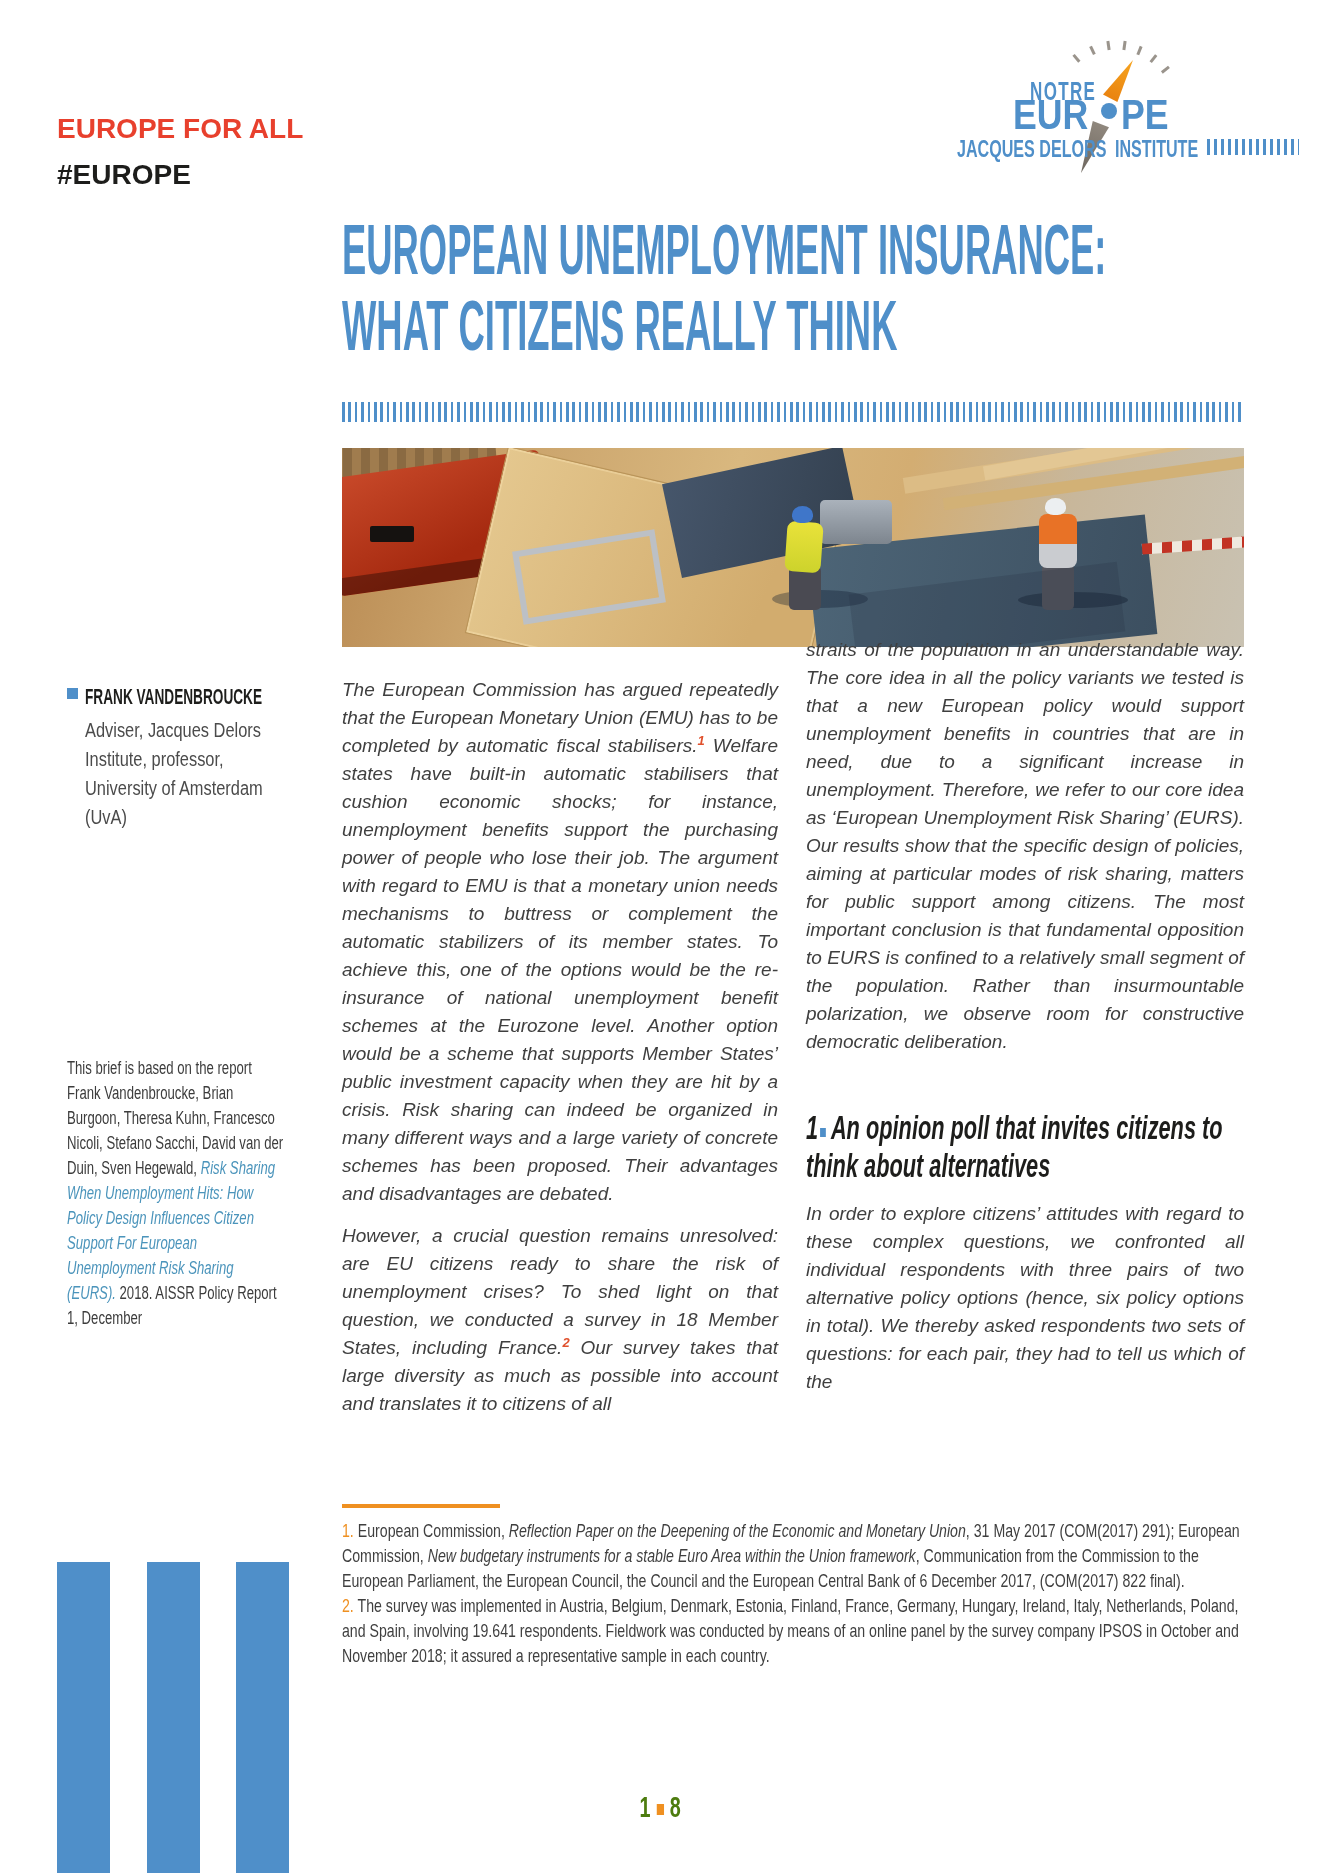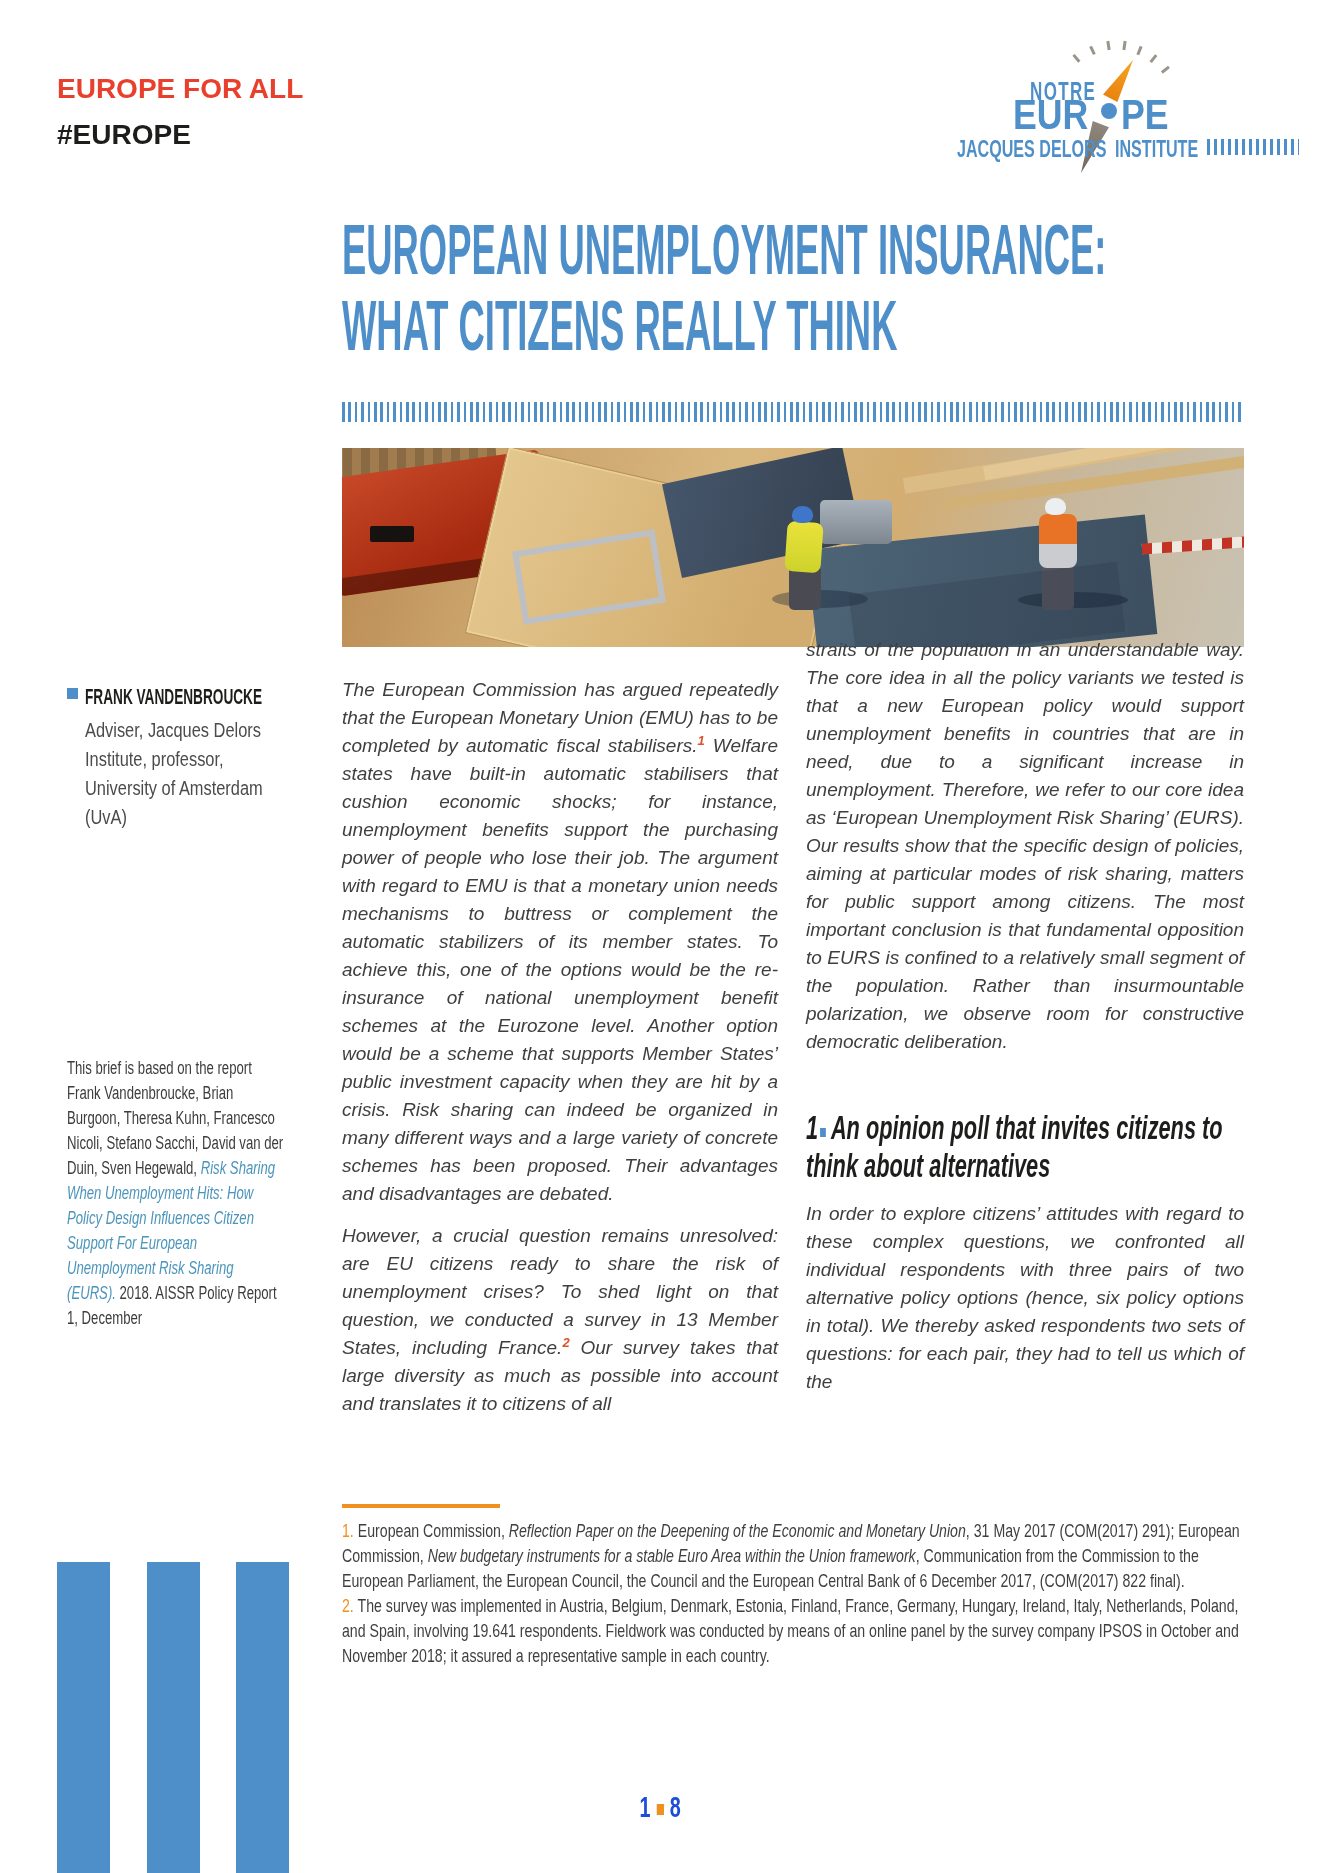--- a/index.html
+++ b/index.html
@@ -1,19 +1,19 @@
 <!DOCTYPE html>
 <html><head>
 <meta charset="utf-8">
 <style>
   html,body{margin:0;padding:0;background:#ffffff;}
   .page{position:relative;width:1320px;height:1873px;background:#fff;overflow:hidden;
         font-family:"Liberation Sans",sans-serif;color:#3d3d3d;}
   .abs{position:absolute;}
-  .cond{transform-origin:left top;display:inline-block;white-space:nowrap;}
+  .cond{transform-origin:left top;display:inline-block;white-space:nowrap;margin-top:40px;}
   
   .eyebrow-block{left:57px;top:66px;line-height:46px;font-weight:bold;font-size:28px;color:#1d1d1b;}
   .eyebrow-block .line{display:block;height:46px;}
   .eyebrow-red{color:#e8402d;}
   
   .logo{left:945px;top:36px;width:372px;height:142px;}
   .logo .notre{position:absolute;left:85px;top:41px;font-size:25px;font-weight:bold;color:#4f8fc9;letter-spacing:2px;transform:scaleX(.68);transform-origin:left top;}
   .logo .eur{position:absolute;left:68px;top:55px;font-size:42px;font-weight:bold;color:#4f8fc9;transform:scaleX(.85);transform-origin:left top;}
   .logo .pe{position:absolute;left:176px;top:55px;font-size:42px;font-weight:bold;color:#4f8fc9;transform:scaleX(.85);transform-origin:left top;}
   .logo .dot{position:absolute;left:156px;top:67px;width:16px;height:16px;border-radius:50%;background:#4f8fc9;}
@@ -51,21 +51,21 @@
   .sec-square{display:inline-block;width:9px;height:9px;background:#4f8fc9;margin:0 8px 2px 3px;}
   .sec-para{margin-top:16px;}
   
   .orange-rule{left:342px;top:1504px;width:158px;height:4px;background:#ef9021;}
   .footnotes{left:342px;top:1518px;width:1180px;font-size:18.5px;line-height:25px;color:#3f3f3f;
       transform:scaleX(.765);transform-origin:left top;}
   .footnotes .fn{margin:0;}
   .fn-num{color:#ef9021;}
   .fn i{font-style:italic;}
   
-  .footer{left:0;right:0;top:1790px;text-align:center;font-size:30px;font-weight:bold;color:#1d4ed8;}
+  .footer{left:0;right:0;top:1790px;text-align:center;font-size:30px;font-weight:bold;color:#4d7c0f;}
   .footer .inner{display:inline-block;transform:scaleX(.66);}
   .pg-square{display:inline-block;width:11px;height:11px;background:#ef9021;margin:0 9px 2px 9px;}
   .bbar{top:1562px;width:53px;height:311px;background:#4f8fc9;}
 </style>
 </head>
 <body>
 
 <div class="page">
 
   <div class="abs eyebrow-block">
@@ -132,21 +132,21 @@
 
   <div class="abs note">
     <span>This brief is based on the report Frank Vandenbroucke, Brian Burgoon, Theresa Kuhn, Francesco Nicoli, Stefano Sacchi, David van der Duin, Sven Hegewald, </span><span class="rep">Risk Sharing When Unemployment Hits: How Policy Design Influences Citizen Support For European Unemployment Risk Sharing (EURS).</span><span> 2018. AISSR Policy Report 1, December</span>
   </div>
 
   <div class="abs col col1">
     <div>
       <span>The European Commission has argued repeatedly that the European Monetary Union (EMU) has to be completed by automatic fiscal stabilisers.</span><span class="supref">1</span><span> Welfare states have built-in automatic stabilisers that cushion economic shocks; for instance, unemployment benefits support the purchasing power of people who lose their job. The argument with regard to EMU is that a monetary union needs mechanisms to buttress or complement the automatic stabilizers of its member states. To achieve this, one of the options would be the re-insurance of national unemployment benefit schemes at the Eurozone level. Another option would be a scheme that supports Member States’ public investment capacity when they are hit by a crisis. Risk sharing can indeed be organized in many different ways and a large variety of concrete schemes has been proposed. Their advantages and disadvantages are debated.</span>
     </div>
     <div class="para2">
-      <span>However, a crucial question remains unresolved: are EU citizens ready to share the risk of unemployment crises? To shed light on that question, we conducted a survey in 13 Member States, including France.</span><span class="supref">2</span><span> Our survey takes that large diversity as much as possible into account and translates it to citizens of all</span>
+      <span>However, a crucial question remains unresolved: are EU citizens ready to share the risk of unemployment crises? To shed light on that question, we conducted a survey in 18 Member States, including France.</span><span class="supref">2</span><span> Our survey takes that large diversity as much as possible into account and translates it to citizens of all</span>
     </div>
   </div>
 
   <div class="abs col col2">
     <div>straits of the population in an understandable way. The core idea in all the policy variants we tested is that a new European policy would support unemployment benefits in countries that are in need, due to a significant increase in unemployment. Therefore, we refer to our core idea as ‘European Unemployment Risk Sharing’ (EURS). Our results show that the specific design of policies, aiming at particular modes of risk sharing, matters for public support among citizens. The most important conclusion is that fundamental opposition to EURS is confined to a relatively small segment of the population. Rather than insurmountable polarization, we observe room for constructive democratic deliberation.</div>
     <div class="sec-head">
       <span>1</span><span class="sec-square"></span><span>An opinion poll that invites citizens to think about alternatives</span>
     </div>
     <div class="sec-para">In order to explore citizens’ attitudes with regard to these complex questions, we confronted all individual respondents with three pairs of two alternative policy options (hence, six policy options in total). We thereby asked respondents two sets of questions: for each pair, they had to tell us which of the</div>
   </div>

